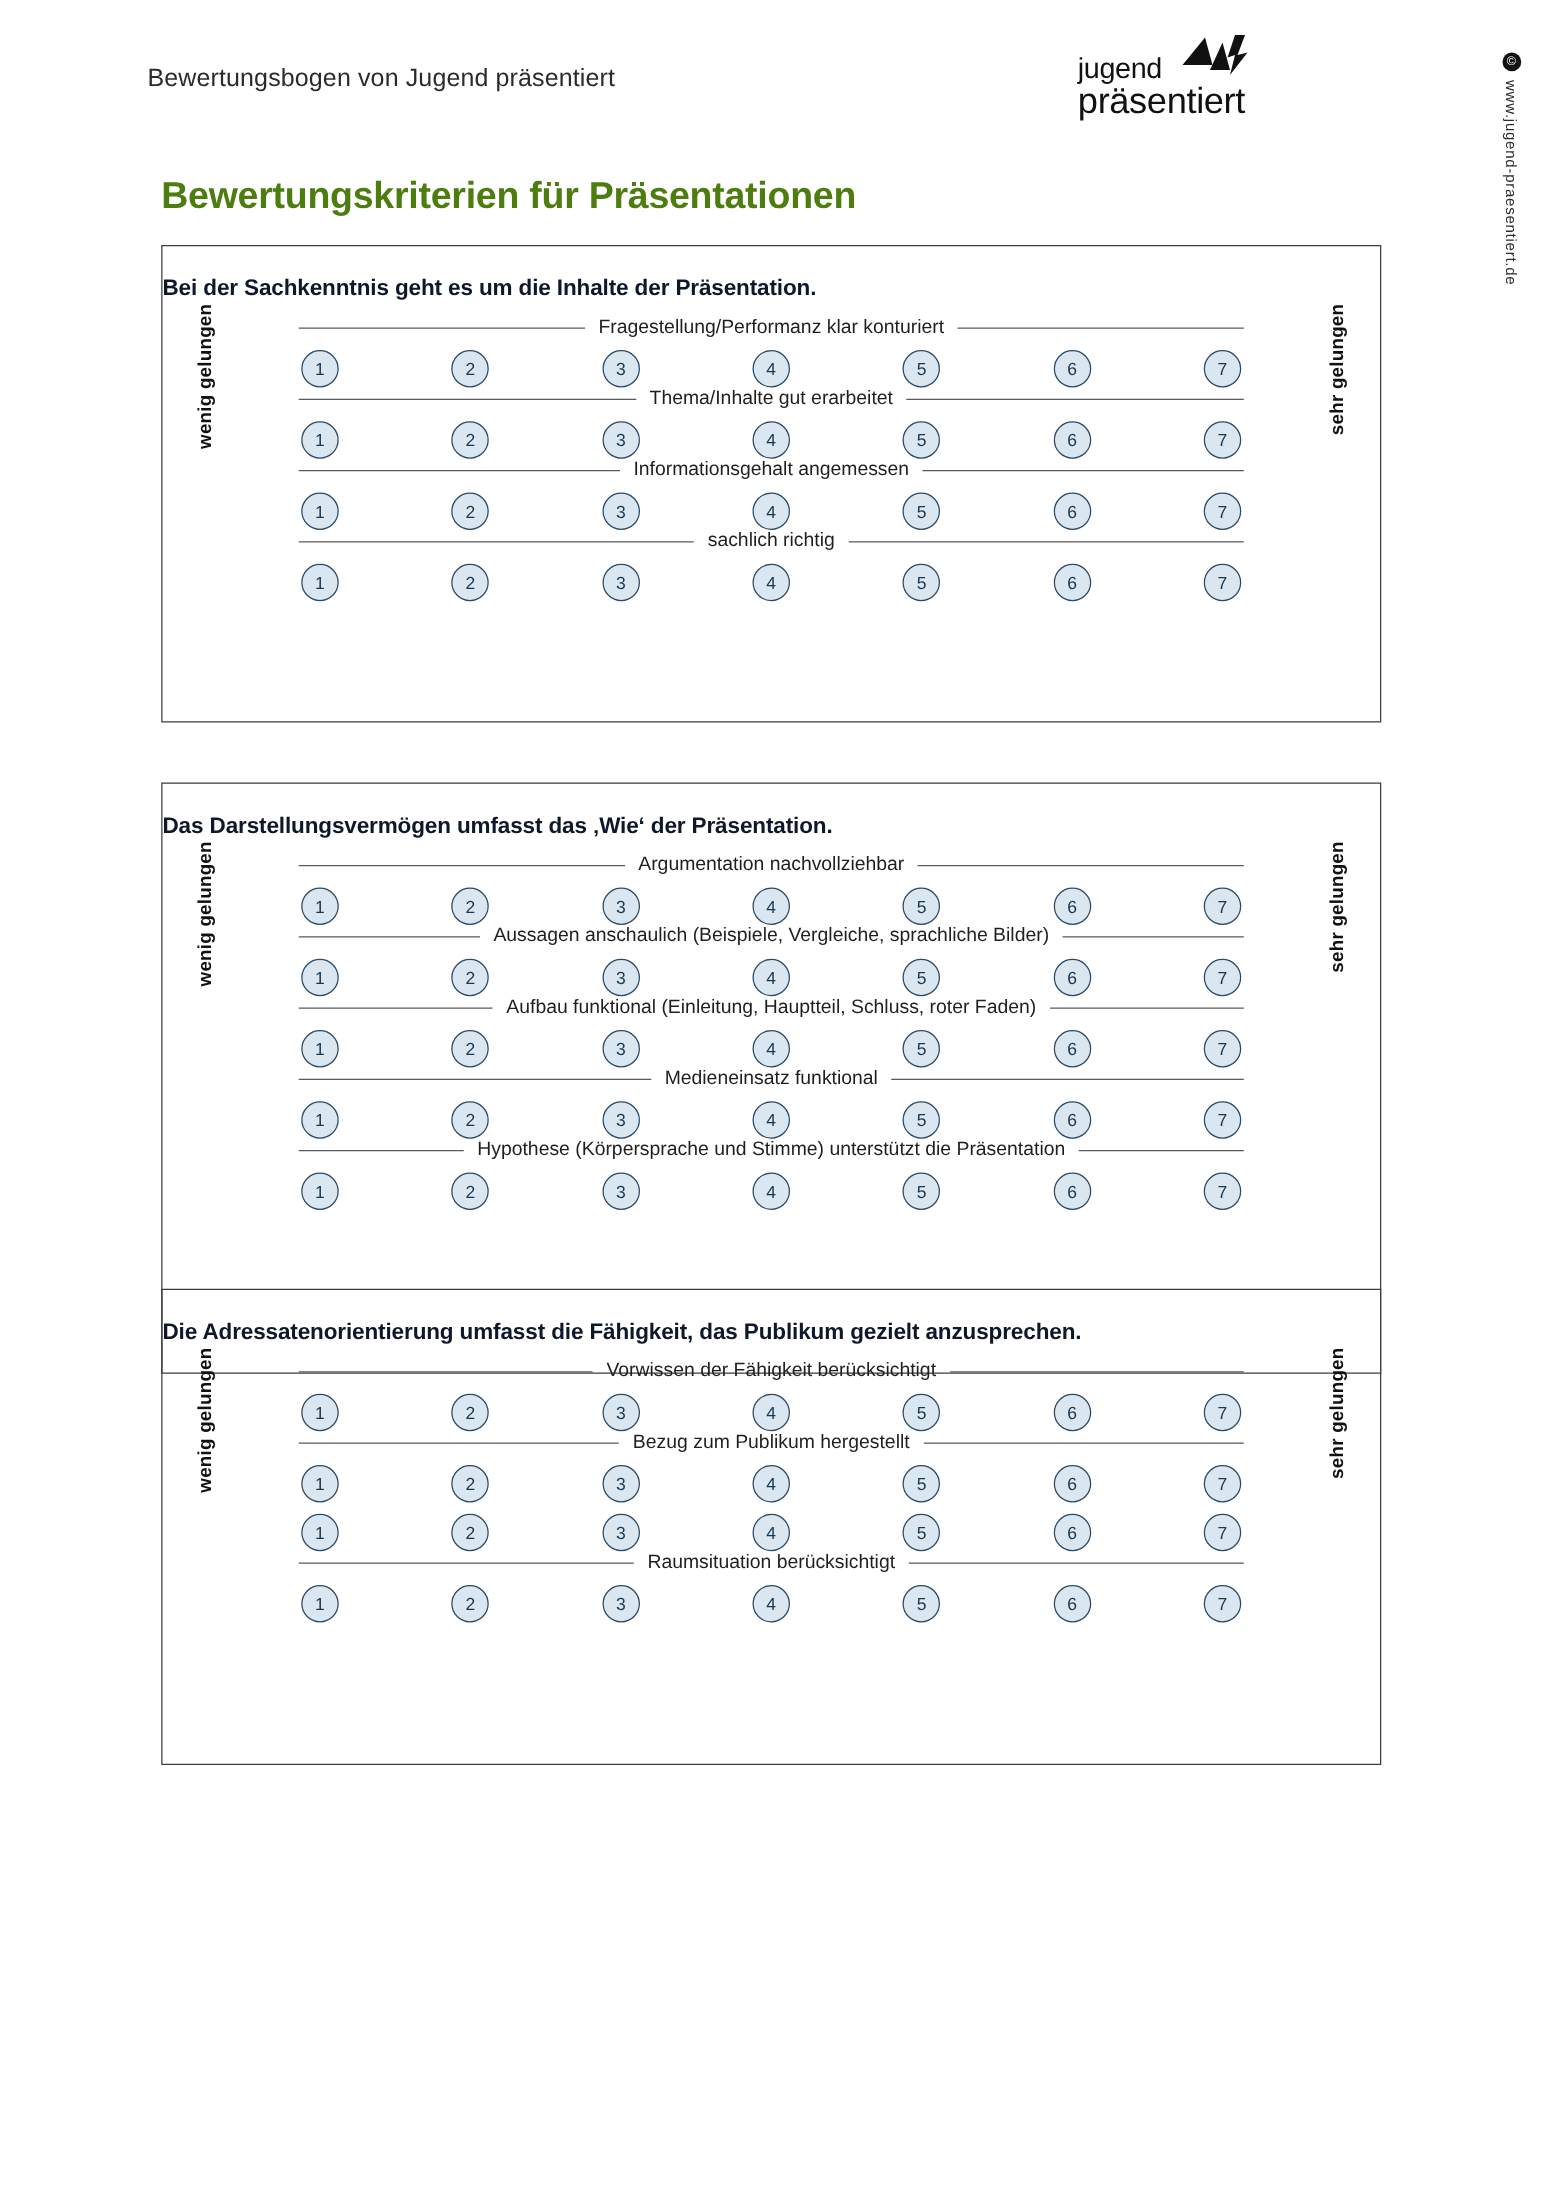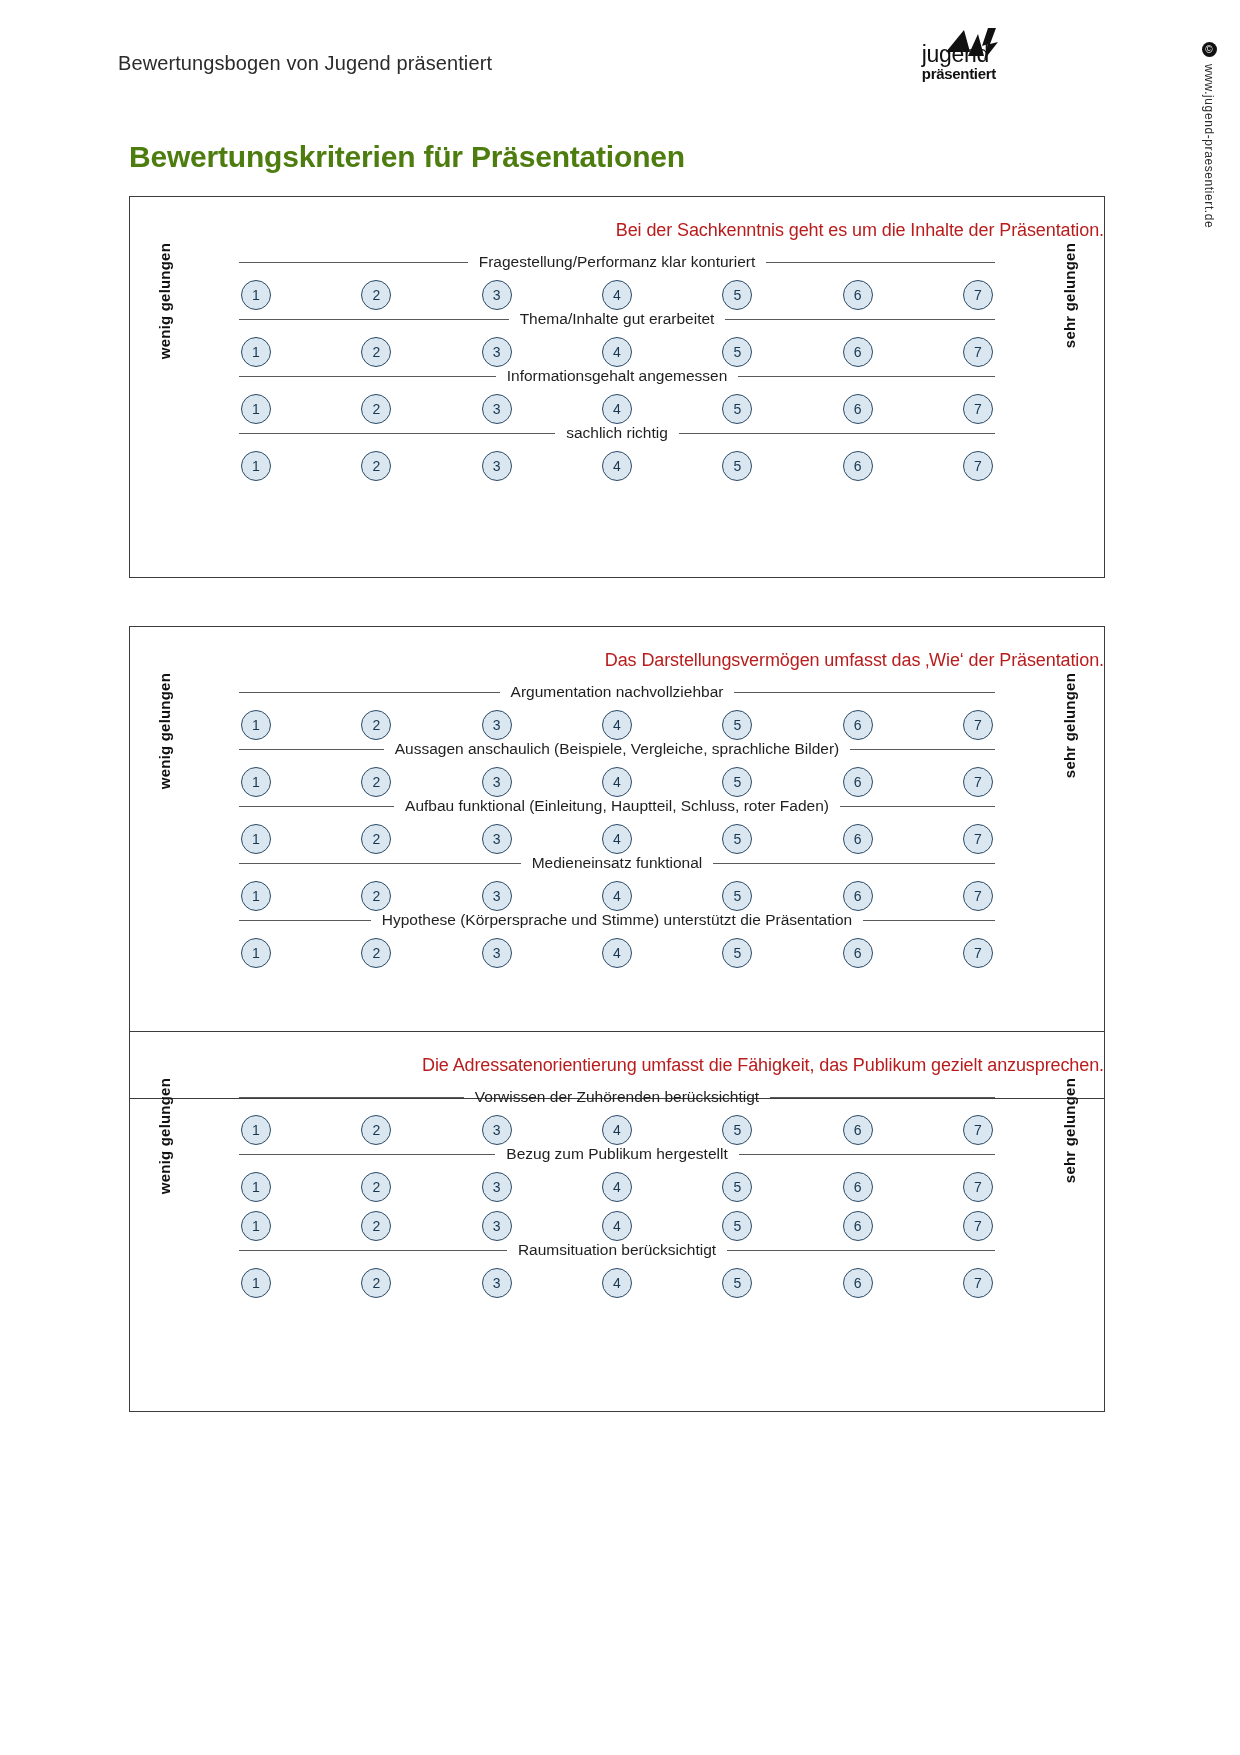--- a/index.html
+++ b/index.html
@@ -38,22 +38,22 @@
     position: relative;
     padding-right: 2px;
   }
   .logo-line1 {
     font-size: 23px;
     font-weight: 400;
     letter-spacing: -0.3px;
     color: #111;
   }
   .logo-line2 {
-    font-size: 15px;
-    font-weight: 700;
+    font-size: 29px;
+    font-weight: 400;
     letter-spacing: -0.3px;
     color: #111;
   }
   .logo-mark {
     position: absolute;
     right: -4px;
     top: -16px;
     width: 58px;
     height: 34px;
   }
@@ -110,24 +110,24 @@
   #block-2 { top: 1031px; height: 381px; }
 
   .block-inner {
     position: relative;
     height: 100%;
     box-sizing: border-box;
     padding: 0 0 0 0;
   }
 
   .block-heading {
-    text-align: right;
+    text-align: left;
     font-size: 18px;
-    font-weight: 400;
-    color: #b91c1c;
+    font-weight: 700;
+    color: #0f172a;
     padding-top: 23px;
     padding-bottom: 2px;
     letter-spacing: -0.1px;
   }
 
   .side-label {
     position: absolute;
     writing-mode: vertical-rl;
     transform: rotate(180deg);
     font-size: 15px;
@@ -371,21 +371,21 @@
   </div>
 <div class="block" id="block-2">
     <div class="block-inner">
       <div class="block-heading">Die Adressatenorientierung umfasst die Fähigkeit, das Publikum gezielt anzusprechen.</div>
       <div class="side-label left">wenig gelungen</div>
       <div class="side-label right">sehr gelungen</div>
       <div class="rows">
         <div class="criterion">
           <div class="crit-label">
             <span class="rule"></span>
-            <span class="txt">Vorwissen der Zuhörenden berücksichtigt</span>
+            <span class="txt">Vorwissen der Fähigkeit berücksichtigt</span>
             <span class="rule"></span>
           </div>
           <div class="scale">
             <div class="bubble">1</div>
             <div class="bubble">2</div>
             <div class="bubble">3</div>
             <div class="bubble">4</div>
             <div class="bubble">5</div>
             <div class="bubble">6</div>
             <div class="bubble">7</div>

